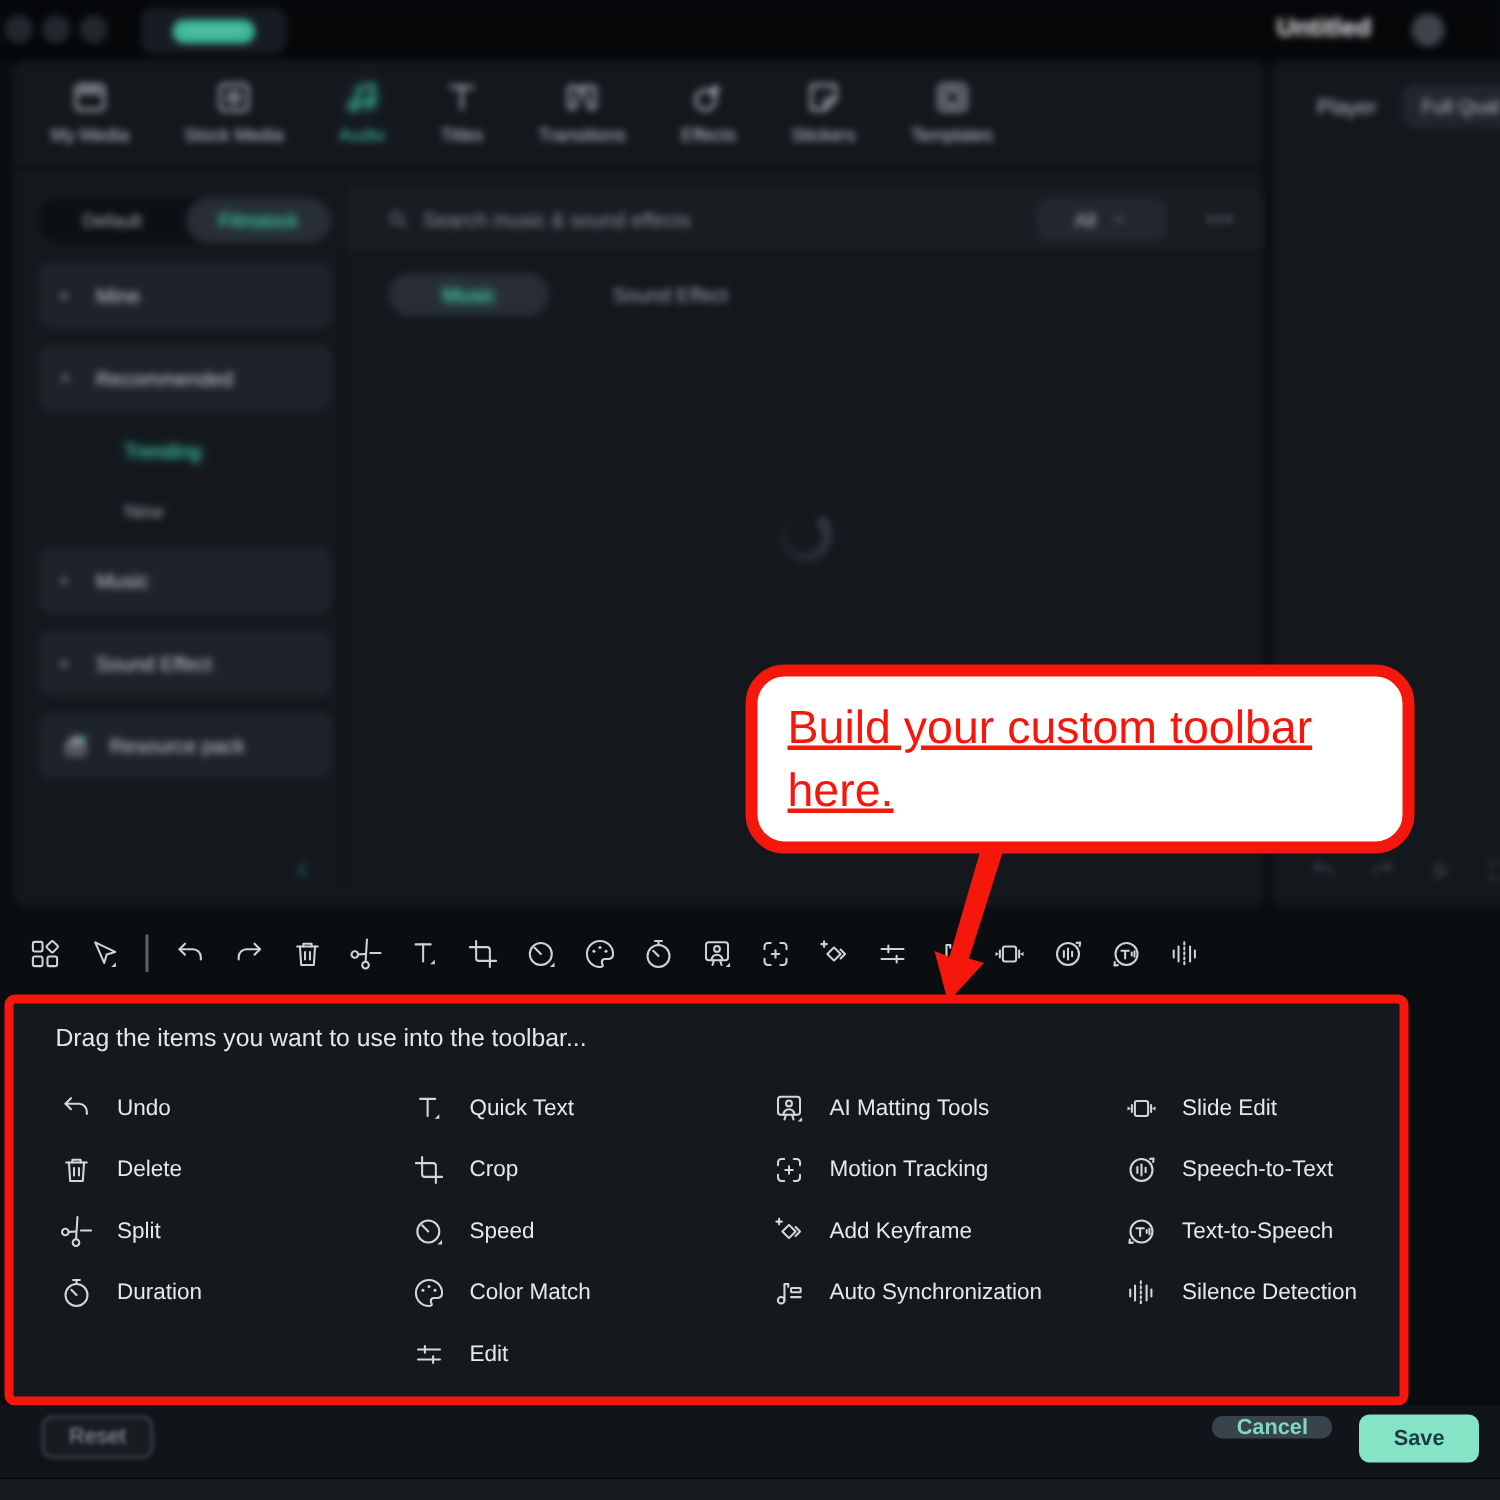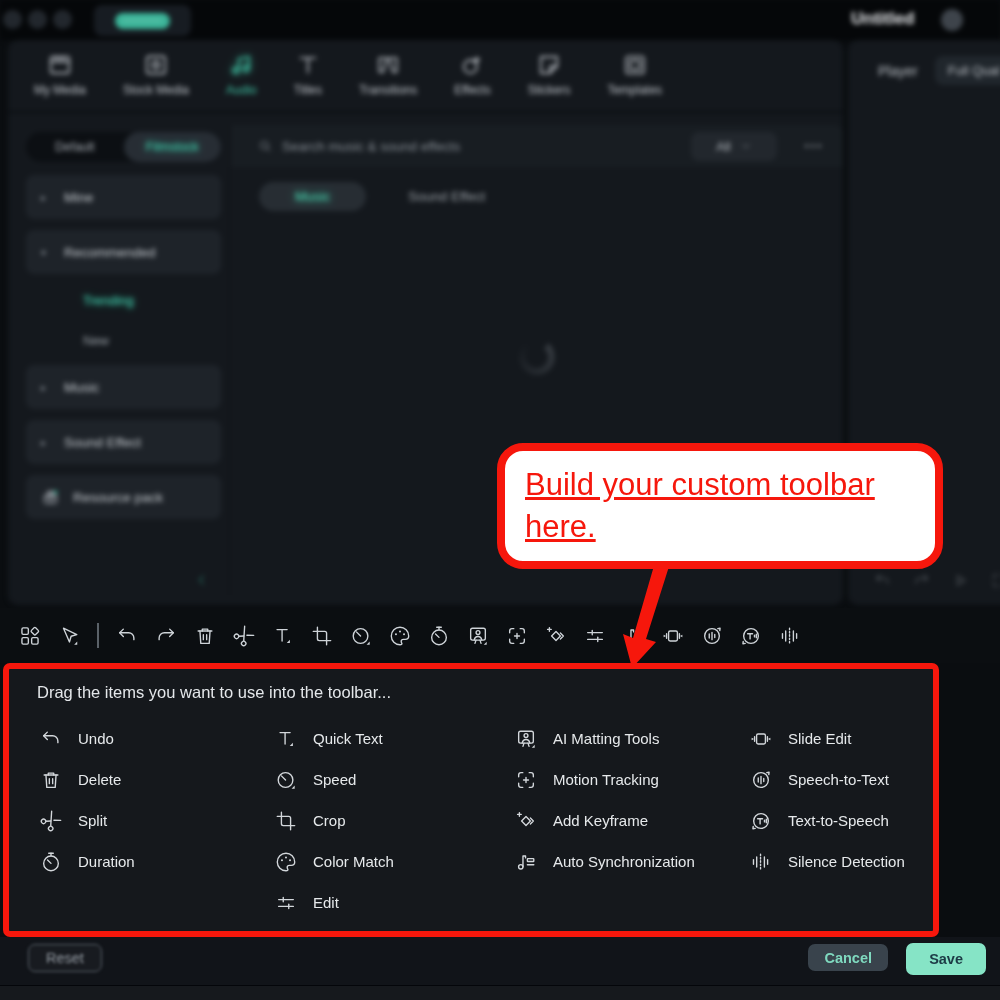--- a/index.html
+++ b/index.html
@@ -81,21 +81,21 @@
   .grid { display:grid; grid-template-columns:235px 240px 235px auto; margin:16px 0 0 31px; }
   .gcol { display:flex; flex-direction:column;text-align:center; }
   .gcell { display:flex; align-items:center; gap:16px; height:41px; color:#e6e9eb; font-size:15px; }
   .gicon { width:22px; height:22px; color:#d3d7db; flex:0 0 auto; }
 
   .footer-band { position:absolute; left:0; top:937px; width:1000px; height:48px; background:#111419; }
   .btn { position:absolute; display:flex; align-items:center; justify-content:center; border-radius:7px;
          font-size:14.5px; border:none; font-family:inherit; }
   .reset-btn { left:28px; top:944px; height:28px; padding:0 17px; background:rgba(255,255,255,.03);
                border:1px solid #59616a; color:#979ea6; filter:blur(1.4px); }
-  .cancel-btn { right:112px; top:944px; height:27px; padding:0 16px; background:#39434c; color:#7fd9bf; font-weight:700; }
+  .cancel-btn { right:112px; top:944px; height:15px; padding:0 16px; background:#39434c; color:#7fd9bf; font-weight:700; }
   .save-btn { right:14px; top:943px; height:31px; padding:16px 23px; background:#86e4c6; color:#1c3a45; font-weight:700; }
   .bottom-strip { position:absolute; left:0; top:985px; width:1000px; height:15px; background:#16191d; border-top:1px solid #04060a; }
 
   .arrow-svg { position:absolute; left:596px; top:552px; z-index:19; }
   .callout { position:absolute; left:497px; top:443px; width:446px; height:126px; background:#ffffff;
              border:8px solid #f6170c; border-radius:26px; z-index:20; }
   .callout-text { margin:13px 0 0 20px; width:390px; color:#f6170c; font-size:31px; line-height:42px;text-decoration:underline; }
 </style>
 </head>
 <body>
@@ -523,35 +523,35 @@
                 <path d="M5.5 5h11"></path>
                 <path d="M11 5v12.5"></path>
                 <path d="M19.5 19.5h-3.4l3.4-3.4z" fill="currentColor" stroke="none"></path>
               </svg>
             </span>
             <span>Quick Text</span>
           </div>
           <div class="gcell">
             <span class="gicon">
               <svg class="icn" viewBox="0 0 24 24" aria-hidden="true">
+                <path d="M7 2.5V15a2 2 0 0 0 2 2h12.5"></path>
+                <path d="M2.5 7H15a2 2 0 0 1 2 2v12.5"></path>
+              </svg>
+            </span>
+            <span>Crop</span>
+          </div>
+          <div class="gcell">
+            <span class="gicon">
+              <svg class="icn" viewBox="0 0 24 24" aria-hidden="true">
                 <circle cx="11.5" cy="12" r="8"></circle>
                 <path d="M11.5 12L7 7.5"></path>
                 <path d="M21.5 21.5h-3.4l3.4-3.4z" fill="currentColor" stroke="none"></path>
               </svg>
             </span>
             <span>Speed</span>
-          </div>
-          <div class="gcell">
-            <span class="gicon">
-              <svg class="icn" viewBox="0 0 24 24" aria-hidden="true">
-                <path d="M7 2.5V15a2 2 0 0 0 2 2h12.5"></path>
-                <path d="M2.5 7H15a2 2 0 0 1 2 2v12.5"></path>
-              </svg>
-            </span>
-            <span>Crop</span>
           </div>
           <div class="gcell">
             <span class="gicon">
               <svg class="icn" viewBox="0 0 24 24" aria-hidden="true">
                 <path d="M12 21.5a9.5 9.5 0 1 1 9.5-9.5c0 2.3-1.5 3.7-3.8 3.7h-2c-1.4 0-2.4 1-2.4 2.3 0 .6.2 1.1.6 1.7.6.9-.1 1.8-1.9 1.8z"></path>
                 <circle cx="7.6" cy="10" r="1.1" fill="currentColor" stroke="none"></circle>
                 <circle cx="12" cy="7.2" r="1.1" fill="currentColor" stroke="none"></circle>
                 <circle cx="16.4" cy="10" r="1.1" fill="currentColor" stroke="none"></circle>
               </svg>
             </span>

